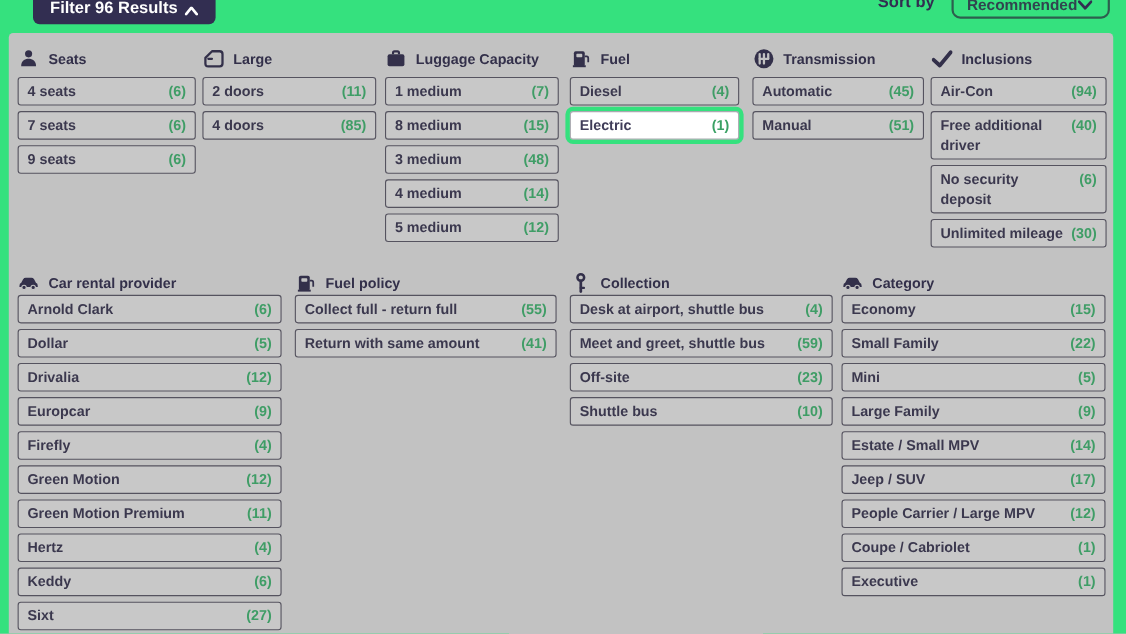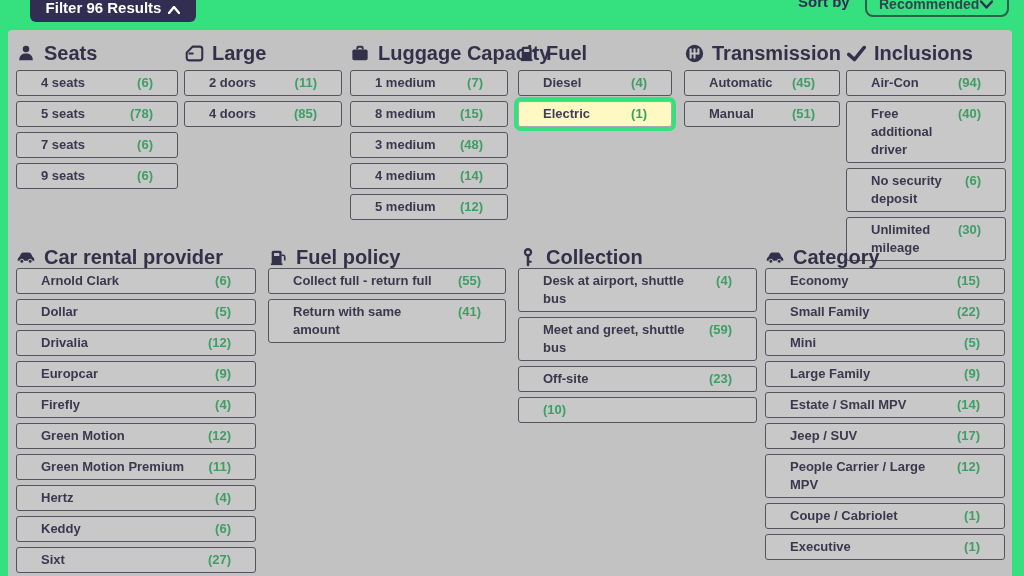--- a/index.html
+++ b/index.html
@@ -29,32 +29,32 @@
   .sort-dd .val{font-size:14px;font-weight:bold;color:#31454f;flex:1;}
   .sort-dd svg{margin-bottom:3px;}
   
   .panel{
     position:absolute;left:8px;top:30px;width:1004px;height:560px;
     background:#c2c2c2;border-radius:4px;
   }
   .fgroup{position:absolute;}
   .ghead{display:flex;align-items:center;gap:8px;height:18px;margin-bottom:8px;}
   .row2 .ghead{margin-bottom:2px;}
-  .gtitle{font-size:20px;font-weight:bold;color:#33304a;white-space:nowrap;}
+  .gtitle{font-size:13px;font-weight:bold;color:#33304a;white-space:nowrap;}
   .gicon{display:inline-flex;width:20px;height:20px;align-items:center;justify-content:center;flex:0 0 auto;}
   .filter-item{
     box-sizing:border-box;min-height:25px;margin-bottom:5px;
     background:#c8c8c8;border:1.5px solid #55535f;border-radius:3px;
     display:flex;justify-content:space-between;align-items:flex-start;
-    padding:3px 24px;line-height:18px;cursor:pointer;
+    padding:3px 8px;line-height:18px;cursor:pointer;
   }
   .filter-item .label{font-size:13px;font-weight:bold;color:#3b384e;flex:1;padding-right:6px;}
   .filter-item .count{font-size:13px;font-weight:bold;color:#3f9d66;white-space:nowrap;}
   .filter-item.highlighted{
-    background:#fef9c3;border:1px solid #a9a9b0;outline:4px solid #35e17e;
+    background:#ffffff;border:1px solid #a9a9b0;outline:4px solid #35e17e;
   }
   .filter-item.highlighted .label{color:#403d59;}
   .filter-item.highlighted .count{color:#3aa164;}
   
   .c0{left:8px;top:14px;width:162px;}
   .c1{left:176px;top:14px;width:158px;}
   .c2{left:342px;top:14px;width:158px;}
   .c3{left:510px;top:14px;width:154px;}
   .c4{left:676px;top:14px;width:156px;}
   .c5{left:838px;top:14px;width:160px;}
@@ -97,24 +97,20 @@
           </svg>
       </span>
       <span class="gtitle">Seats</span>
     </div>
     <div class="gitems">
         <div class="filter-item">
           <span class="label">4 seats</span>
           <span class="count">(6)</span>
         </div>
         <div class="filter-item">
-          <span class="label">5 seats</span>
-          <span class="count">(78)</span>
-        </div>
-        <div class="filter-item">
           <span class="label">7 seats</span>
           <span class="count">(6)</span>
         </div>
         <div class="filter-item">
           <span class="label">9 seats</span>
           <span class="count">(6)</span>
         </div>
       </div>
   </section>
 
@@ -349,20 +345,21 @@
         </div>
         <div class="filter-item">
           <span class="label">Meet and greet, shuttle bus</span>
           <span class="count">(59)</span>
         </div>
         <div class="filter-item">
           <span class="label">Off-site</span>
           <span class="count">(23)</span>
         </div>
         <div class="filter-item">
+          <span class="label">Shuttle bus</span>
           <span class="count">(10)</span>
         </div>
       </div>
   </section>
 
   <section class="fgroup row2 c9">
     <div class="ghead">
       <span class="gicon">
         <svg width="21" height="21" viewBox="0 0 24 24">
             <path d="M2 15 Q2 12 4 11.5 L6 7.5 Q7 6 9 6 H15 Q17 6 18 7.5 L20 11.5 Q22 12 22 15 V16 H2 Z" fill="#33304a"></path>

